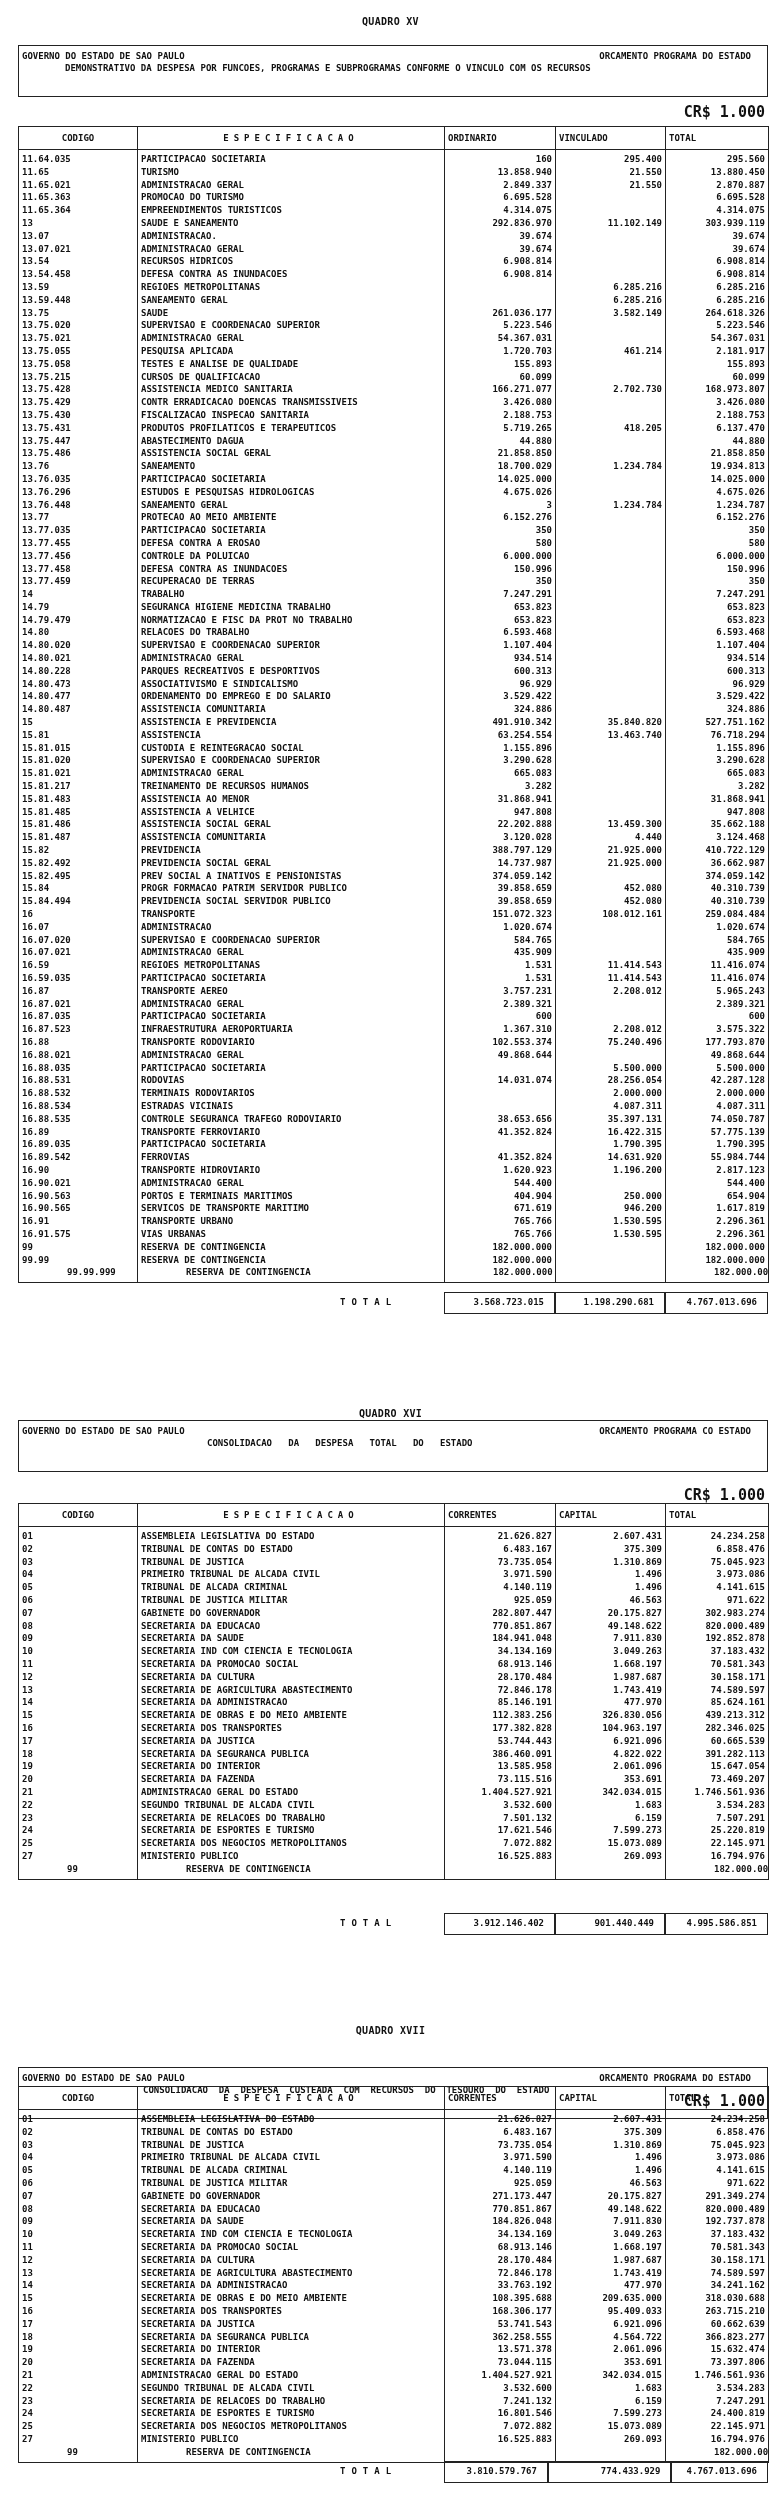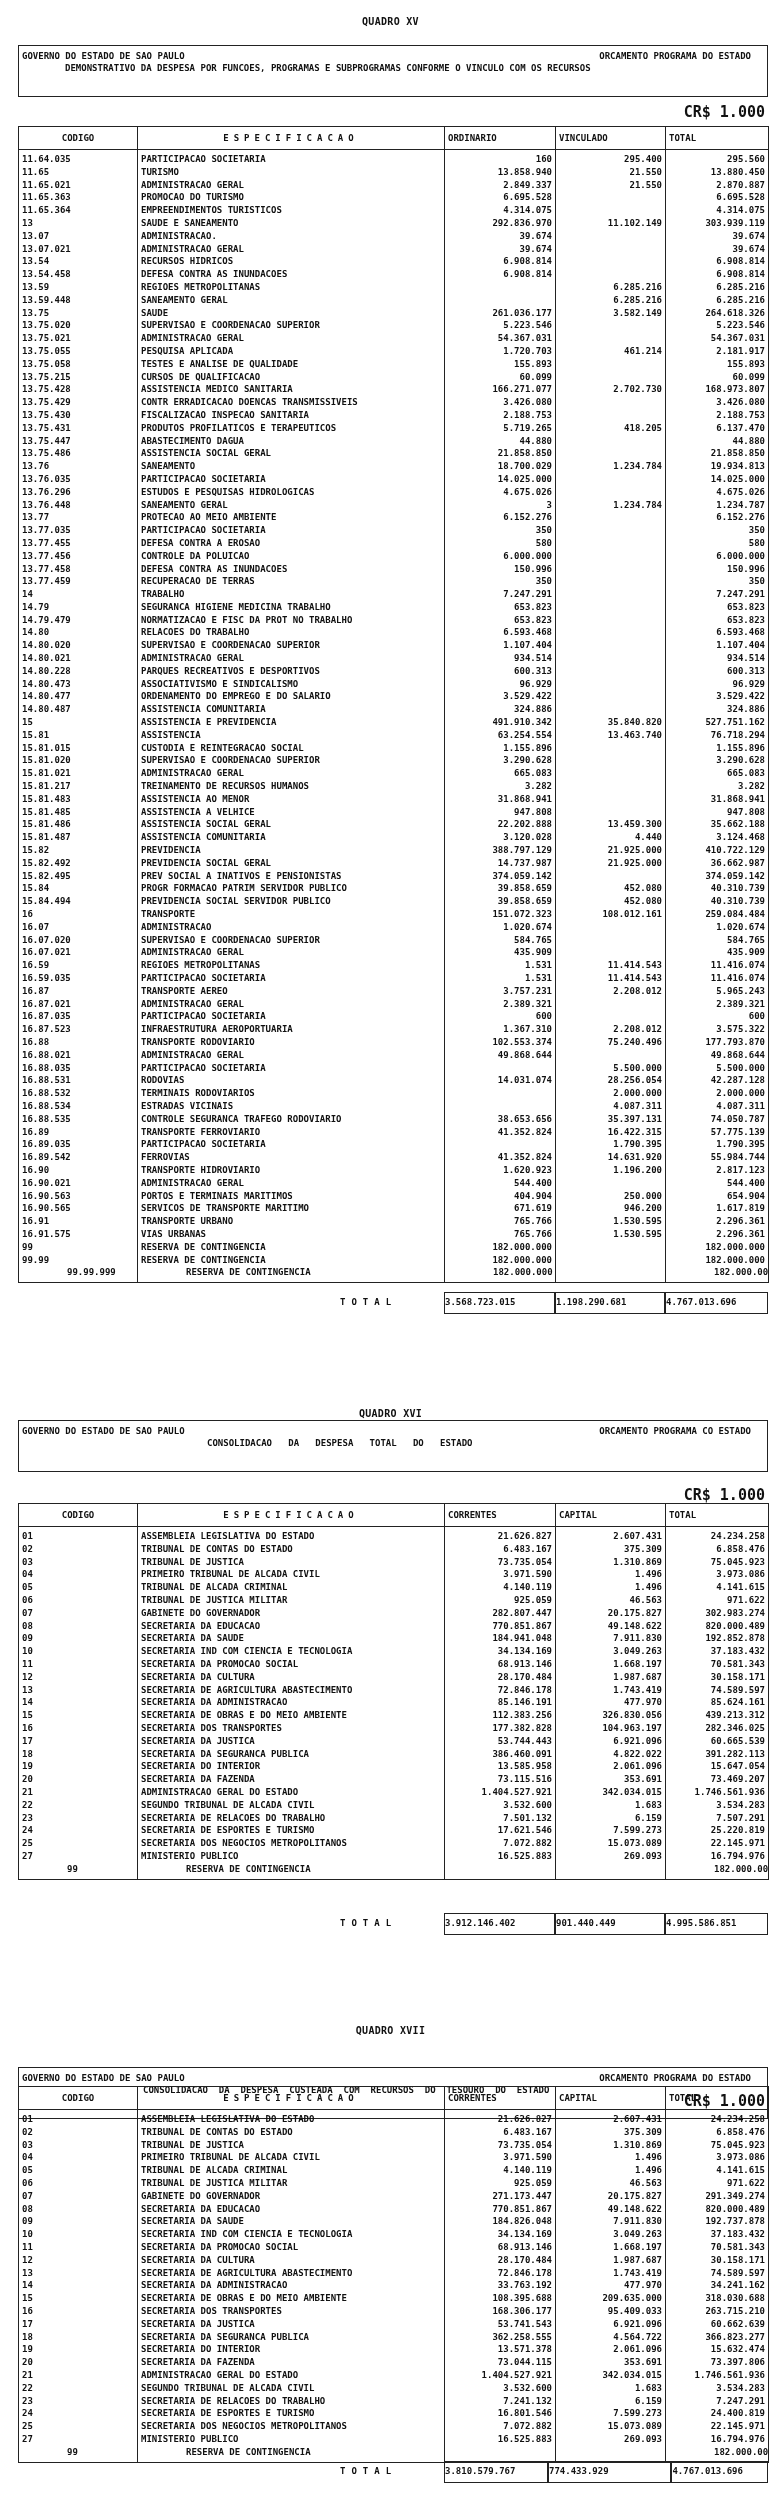--- a/index.html
+++ b/index.html
@@ -19,21 +19,21 @@
   table.t th.spec { letter-spacing: 5px; }
   table.t th.num { text-align: left; }
   table.t td { padding: 0 3px; height: 12.8px; line-height: 12.8px; white-space: nowrap; overflow: hidden;
                border-left: 1.5px solid #222; border-right: 1.5px solid #222; }
   table.t td.num { text-align: right; }
   table.t tbody tr:first-child td { padding-top: 3px; }
   table.t tbody tr:last-child td { border-bottom: 1.5px solid #222; padding-bottom: 3px; padding-left: 48px; }
   .total-row { position: absolute; left: 18px; width: 750px; height: 22px; font-size: 9px; font-weight: bold; }
   .total-row .lbl { position: absolute; left: 322px; top: 5px; letter-spacing: 6px; }
   .total-row .cells { position: absolute; left: 426px; top: 0; width: 324px; height: 22px; display: flex; }
-  .total-row .cell { border: 1.5px solid #222; box-sizing: border-box; text-align: left; padding: 4px 10px 0 0; }
+  .total-row .cell { border: 1.5px solid #222; box-sizing: border-box; text-align: right; padding: 4px 10px 0 0; }
 </style>
 </head>
 <body>
 
 <div class="quadro-title" style="top:16px">QUADRO XV</div>
 <div class="hdr-box" style="top:45px;height:52px">
   <span class="gov">GOVERNO DO ESTADO DE SAO PAULO</span>
   <span class="orc">ORCAMENTO PROGRAMA DO ESTADO</span>
   <span class="sub" style="left:46px">DEMONSTRATIVO DA DESPESA POR FUNCOES, PROGRAMAS E SUBPROGRAMAS CONFORME O VINCULO COM OS RECURSOS</span>
 </div>

